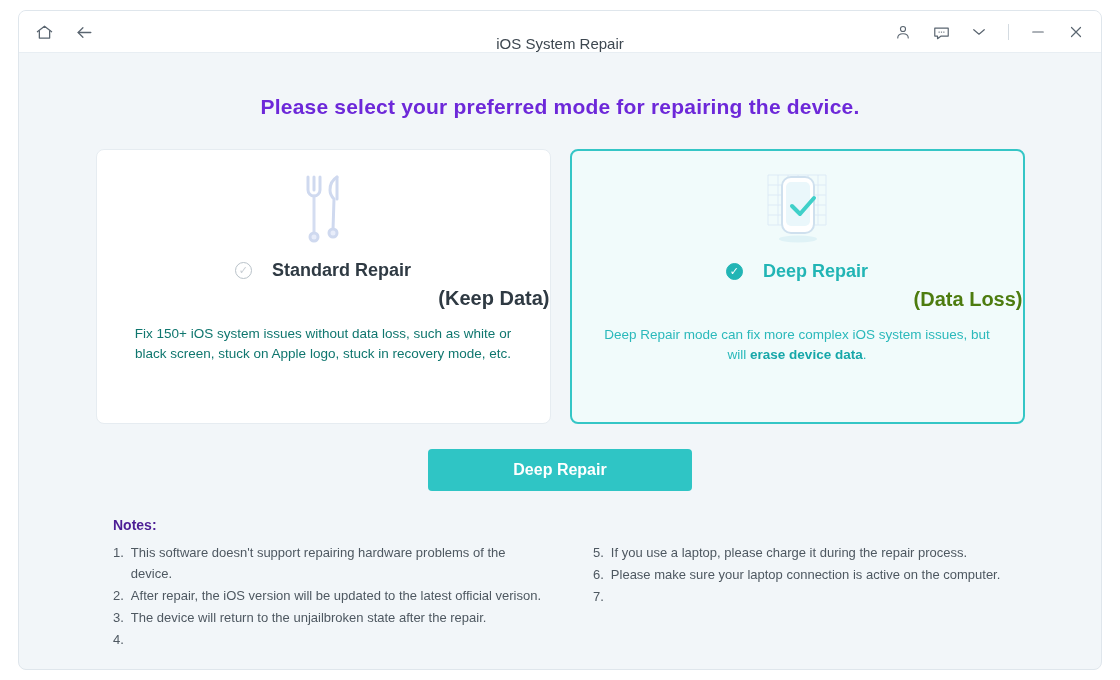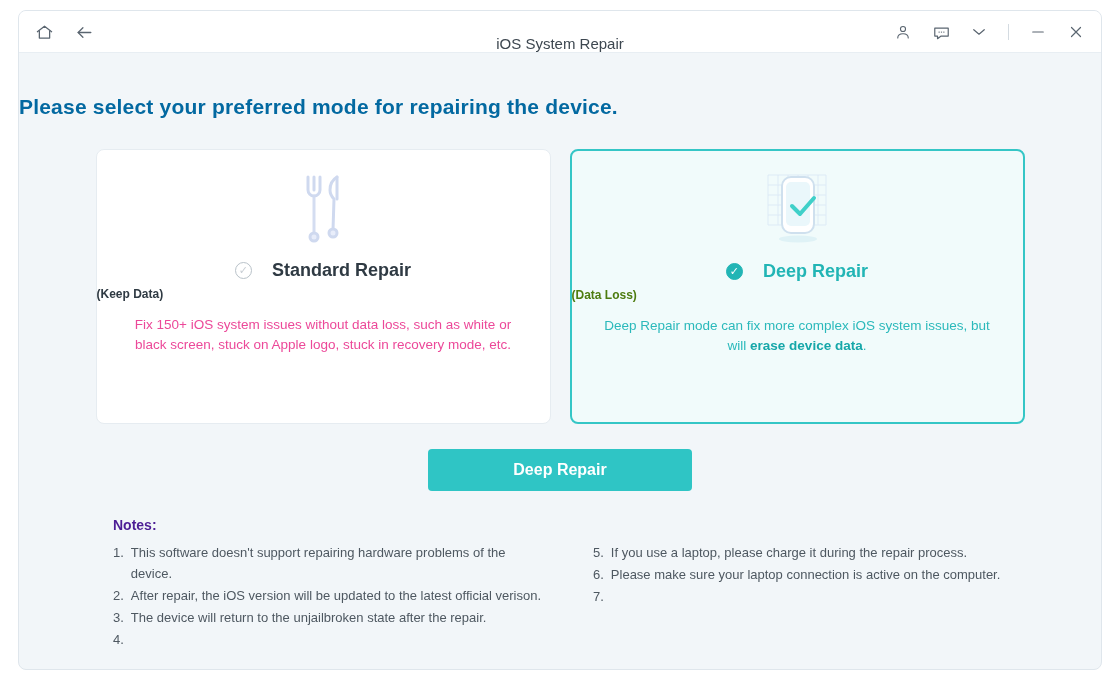--- a/index.html
+++ b/index.html
@@ -80,24 +80,24 @@
     background: #d4dbe1;
     margin: 0 2px;
   }
   
   .content {
     position: relative;
     height: 617px;
     box-sizing: border-box;
   }
   .headline {
-    text-align: left;
+    text-align: center;
     font-size: 21px;
     font-weight: bold;
-    color: #0369a1;
+    color: #6d28d9;
     padding-top: 42px;
     letter-spacing: .2px;
   }
   .cards {
     display: flex;
     justify-content: center;
     gap: 19px;
     margin-top: 30px;
   }
   .card {
@@ -131,33 +131,33 @@
     margin-top: 14px;
   }
   .card-title {
     font-size: 18px;
     font-weight: bold;
     color: #2f3a43;
     margin-left: 10px;
   }
   .card.deep .card-title { color: #22b5b5; }
   .card-sub {
-    text-align: left;
-    font-size: 12px;
+    text-align: right;
+    font-size: 20px;
     font-weight: bold;
     color: #2f3a43;
     margin-top: 6px;
   }
   .card.deep .card-sub { color: #4d7c0f; }
   .card-desc {
     margin: 14px 28px 0 28px;
     text-align: center;
     font-size: 13.5px;
     line-height: 20px;
-    color: #ec4899;
+    color: #0f766e;
   }
   .card.deep .card-desc { color: #2bb9bb; }
   .card.deep .card-desc b { font-weight: bold; color: #16a7a9; }
   .radio {
     width: 17px;
     height: 17px;
     border-radius: 50%;
     border: 1px solid #b9c2c9;
     display: inline-flex;
     align-items: center;

